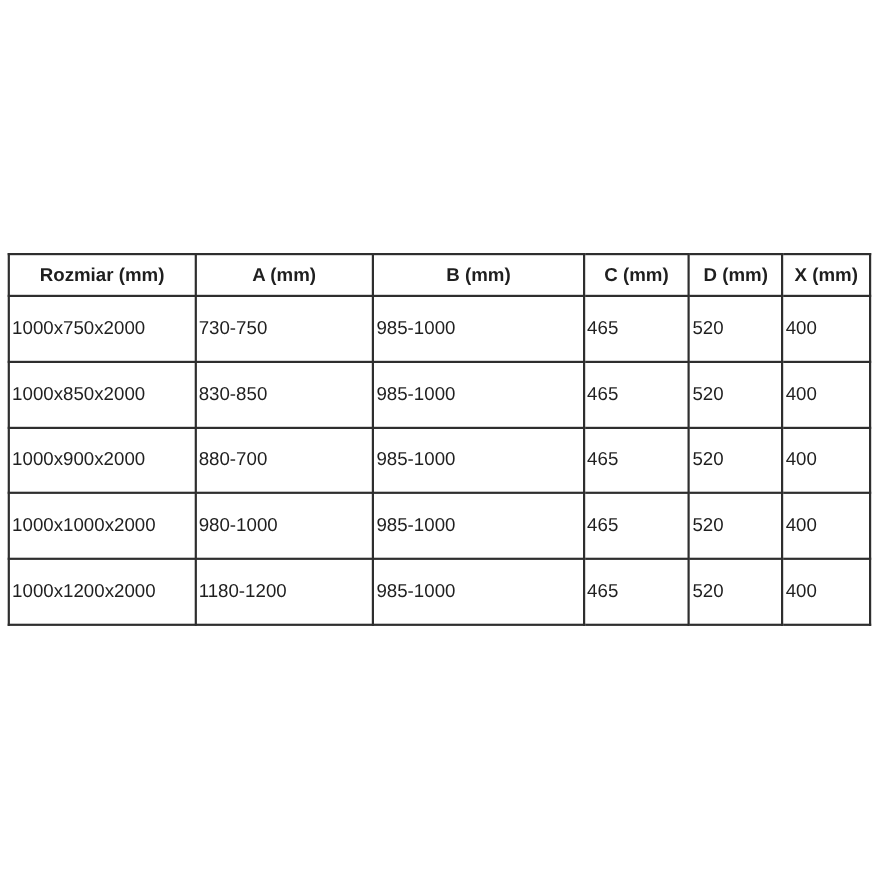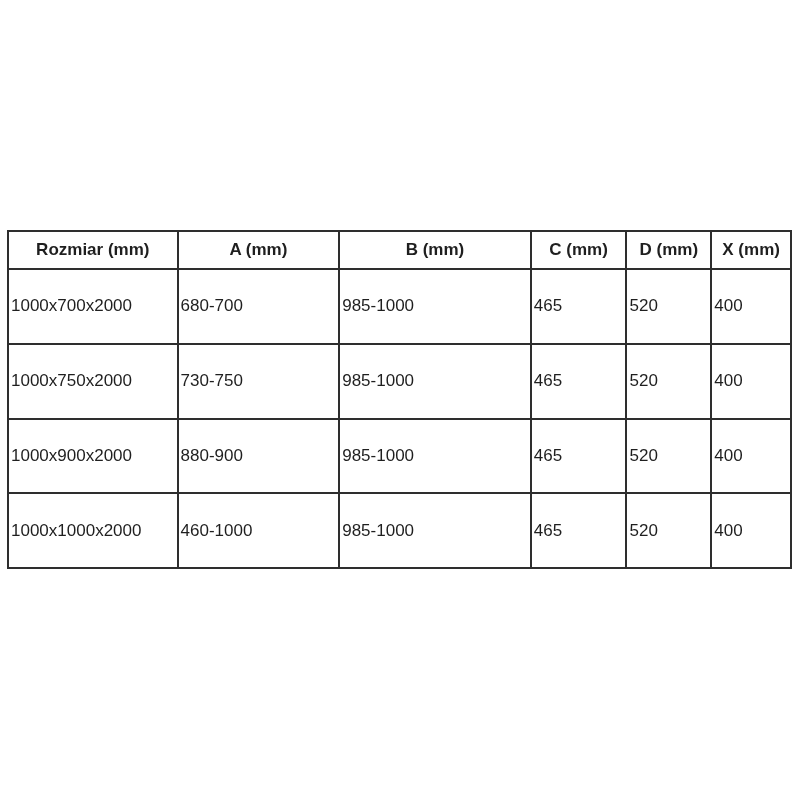--- a/index.html
+++ b/index.html
@@ -56,46 +56,54 @@
         <th>Rozmiar (mm)</th>
         <th>A (mm)</th>
         <th>B (mm)</th>
         <th>C (mm)</th>
         <th>D (mm)</th>
         <th>X (mm)</th>
       </tr>
     </thead>
     <tbody>
         <tr>
-          <td>1000x700x2000</td>
-          <td>680-700</td>
-          <td>985-1000</td>
-          <td>465</td>
-          <td>520</td>
-          <td>400</td>
-        </tr>
-        <tr>
           <td>1000x750x2000</td>
           <td>730-750</td>
           <td>985-1000</td>
           <td>465</td>
           <td>520</td>
           <td>400</td>
         </tr>
         <tr>
+          <td>1000x850x2000</td>
+          <td>830-850</td>
+          <td>985-1000</td>
+          <td>465</td>
+          <td>520</td>
+          <td>400</td>
+        </tr>
+        <tr>
           <td>1000x900x2000</td>
-          <td>880-900</td>
+          <td>880-700</td>
           <td>985-1000</td>
           <td>465</td>
           <td>520</td>
           <td>400</td>
         </tr>
         <tr>
           <td>1000x1000x2000</td>
-          <td>460-1000</td>
+          <td>980-1000</td>
+          <td>985-1000</td>
+          <td>465</td>
+          <td>520</td>
+          <td>400</td>
+        </tr>
+        <tr>
+          <td>1000x1200x2000</td>
+          <td>1180-1200</td>
           <td>985-1000</td>
           <td>465</td>
           <td>520</td>
           <td>400</td>
         </tr>
       </tbody>
   </table>
 </div>
 
 </body></html>

